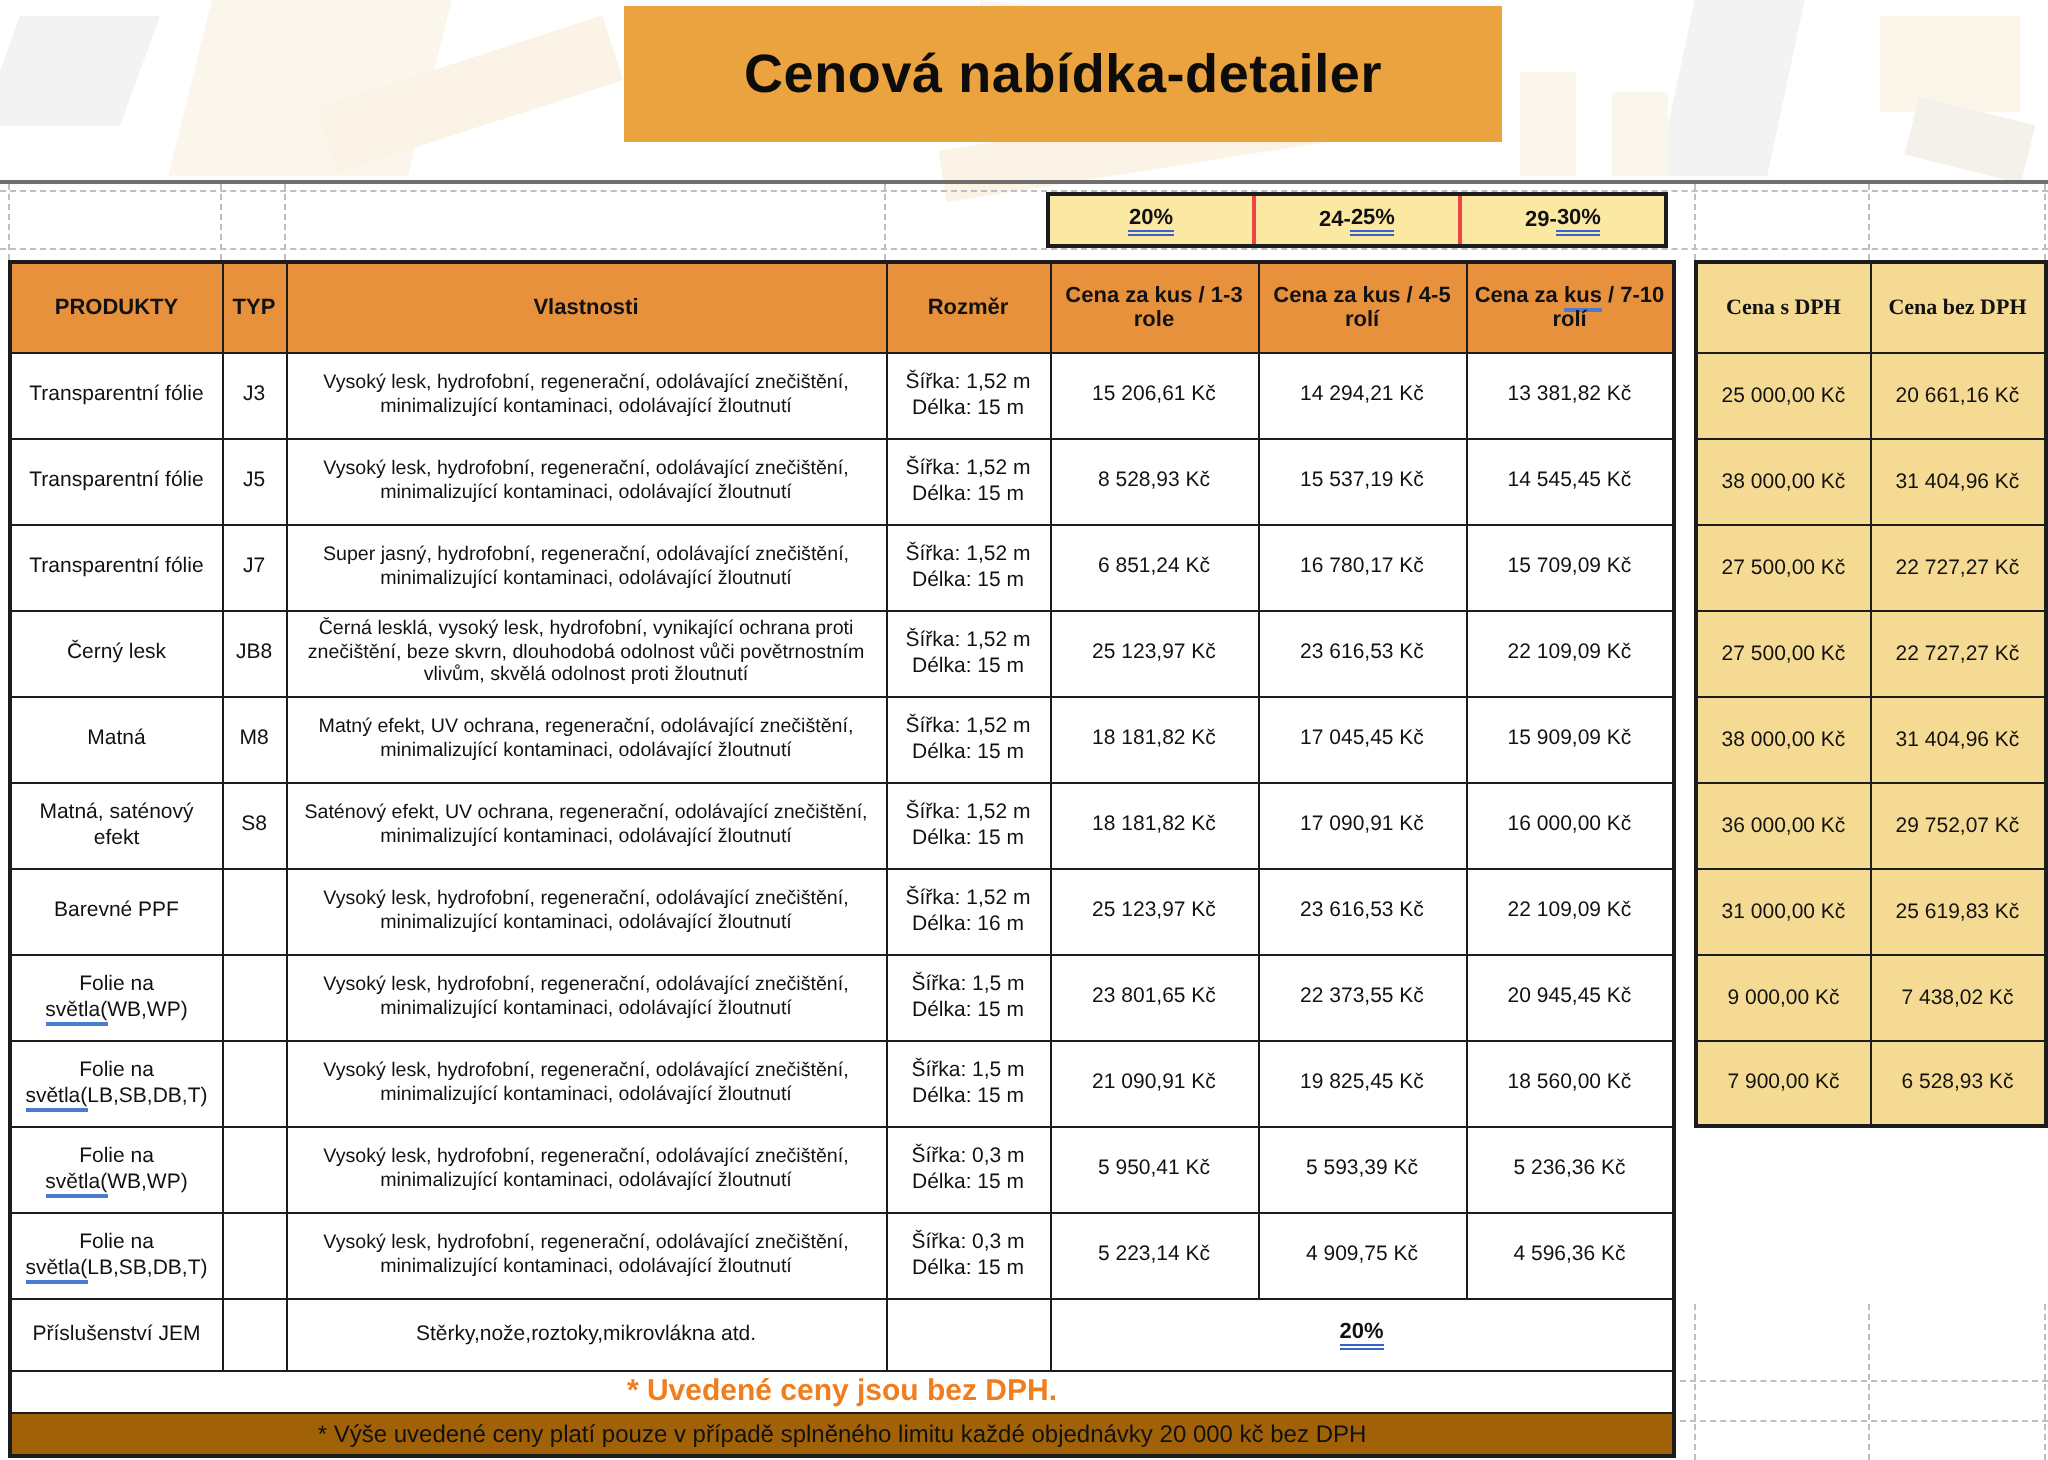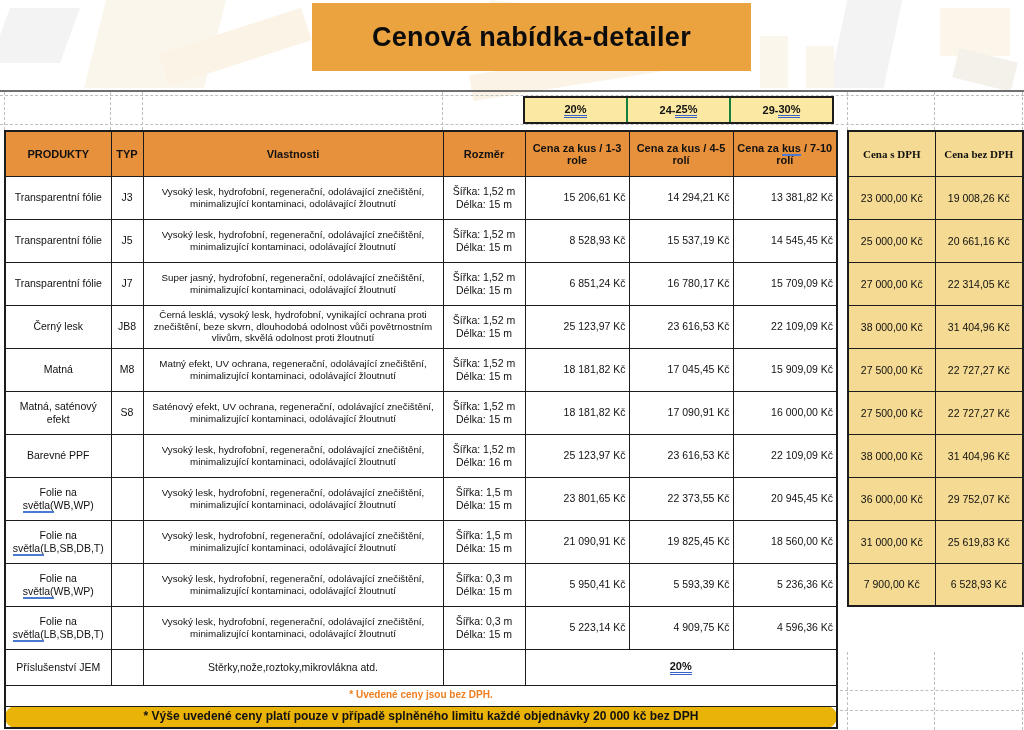--- a/index.html
+++ b/index.html
@@ -12,44 +12,44 @@
           display:flex;align-items:center;justify-content:center;}
   .banner span{font-size:27px;font-weight:600;letter-spacing:.3px;color:#0c0c0c;}
   
   .hrule{position:absolute;left:0;top:90px;width:1024px;height:2px;background:#6f6f6f;}
   
   .gl{position:absolute;pointer-events:none;}
   .gl.h{border-top:1px dashed #bfbfbf;height:0;}
   .gl.v{border-left:1px dashed #bfbfbf;width:0;}
   
   .pct-row{position:absolute;left:523px;top:96px;display:flex;border:2px solid #1c1c1c;background:#FBE8A3;}
-  .pct-cell{width:101px;height:24px;border-left:2px solid #15803d;display:flex;align-items:center;justify-content:center;
+  .pct-cell{width:101px;height:24px;border-left:2px solid #ef4444;display:flex;align-items:center;justify-content:center;
             font-size:11px;font-weight:bold;background:#FBE8A3;}
   .pct-cell:first-child{border-left:none;}
   
   .u-dbl{border-bottom:3px double #3a63c8;padding-bottom:0;}
   .u-sol{border-bottom:2px solid #4a7bd0;margin-top:46px;}
   .u-wavy{text-decoration-style:wavy;text-decoration-color:#e03c31;text-decoration-thickness:1px;}
   
   table{border-collapse:collapse;table-layout:fixed;}
   .main{position:absolute;left:4px;top:130px;border:2px solid #1c1c1c;}
   .main th,.main td{border:1.6px solid #1c1c1c;text-align:center;vertical-align:middle;padding:1px 3px;overflow:hidden;}
   .main thead tr{height:45px;}
   .main thead th{background:#E8913C;font-size:11px;font-weight:bold;}
   .main tbody tr.r-data{height:43px;}
   .main td{font-size:10.5px;line-height:1.22;}
   .main td.vl{font-size:9.8px;padding:1px 2px;}
-  .main td.price{white-space:nowrap;text-align:right;}
+  .main td.price{white-space:nowrap;}
   .main td.dim{font-size:10.5px;}
   .main tr.r-acc{height:36px;}
   .main td.pct-span{font-size:11px;font-weight:bold;}
   .main tr.r-f1{height:21px;}
-  .main tr.r-f1 td{color:#F07D1E;font-weight:bold;font-size:10px;}
+  .main tr.r-f1 td{color:#F07D1E;font-weight:bold;font-size:15px;}
   .main tr.r-f2{height:22px;}
-  .main tr.r-f2 td{background:#eab308;font-weight:bold;font-size:12px;color:#111;border-radius:11px;}
+  .main tr.r-f2 td{background:#a16207;font-weight:normal;font-size:12px;color:#111;}
   
   .right{position:absolute;left:847px;top:130px;border:2px solid #1c1c1c;}
   .right th,.right td{border:1.6px solid #1c1c1c;background:#F4DA92;text-align:center;vertical-align:middle;
                       padding:1px 2px;white-space:nowrap;}
   .right thead tr{height:45px;}
   .right thead th{font-size:11px;font-weight:bold;font-family:Liberation Serif, serif;}
   .right tbody tr{height:43px;}
   .right td{font-size:10.5px;}
 </style>
 </head>
@@ -246,32 +246,24 @@
         <col style="width:88px">
       </colgroup>
     <thead id="right-head">
         <tr>
           <th>Cena s DPH</th>
           <th>Cena bez DPH</th>
         </tr>
       </thead>
     <tbody id="right-body">
         <tr>
-          <td>23 000,00 Kč</td>
-          <td>19 008,26 Kč</td>
-        </tr>
-        <tr>
           <td>25 000,00 Kč</td>
           <td>20 661,16 Kč</td>
         </tr>
         <tr>
-          <td>27 000,00 Kč</td>
-          <td>22 314,05 Kč</td>
-        </tr>
-        <tr>
           <td>38 000,00 Kč</td>
           <td>31 404,96 Kč</td>
         </tr>
         <tr>
           <td>27 500,00 Kč</td>
           <td>22 727,27 Kč</td>
         </tr>
         <tr>
           <td>27 500,00 Kč</td>
           <td>22 727,27 Kč</td>
@@ -282,19 +274,23 @@
         </tr>
         <tr>
           <td>36 000,00 Kč</td>
           <td>29 752,07 Kč</td>
         </tr>
         <tr>
           <td>31 000,00 Kč</td>
           <td>25 619,83 Kč</td>
         </tr>
         <tr>
+          <td>9 000,00 Kč</td>
+          <td>7 438,02 Kč</td>
+        </tr>
+        <tr>
           <td>7 900,00 Kč</td>
           <td>6 528,93 Kč</td>
         </tr>
       </tbody>
   </table>
 
 </div>
 
 </body></html>

